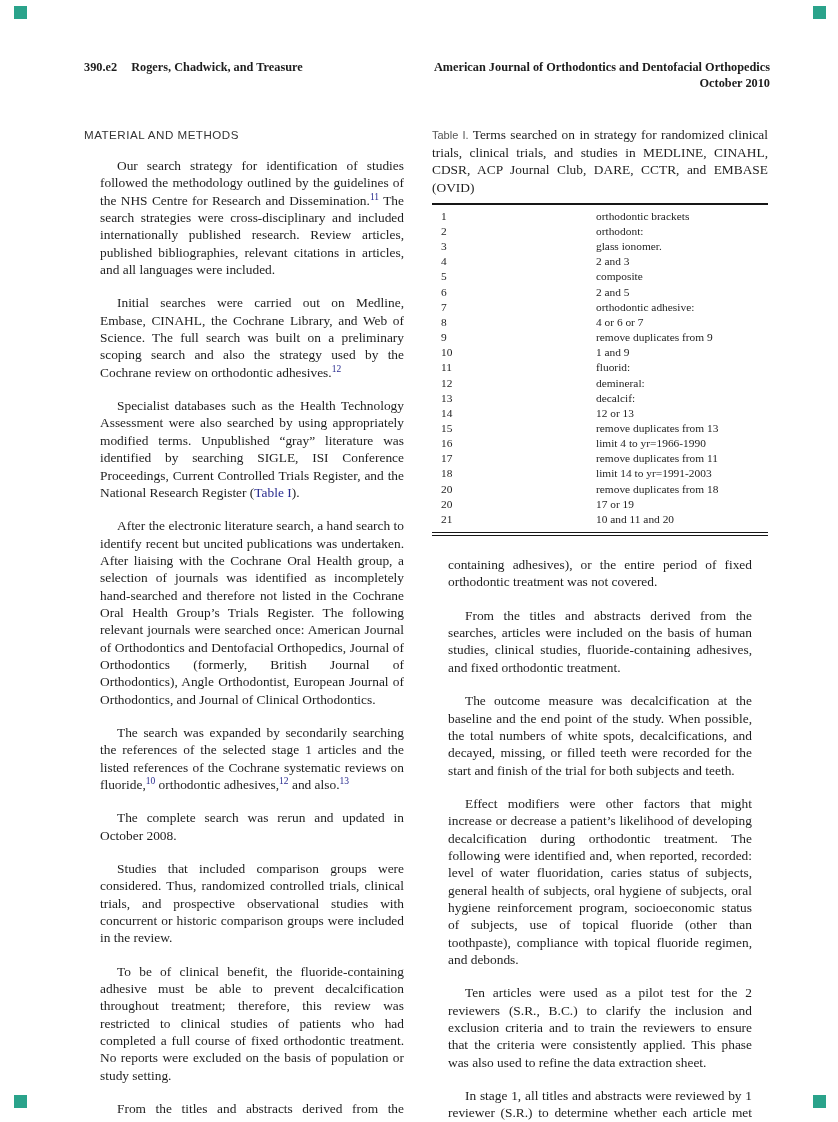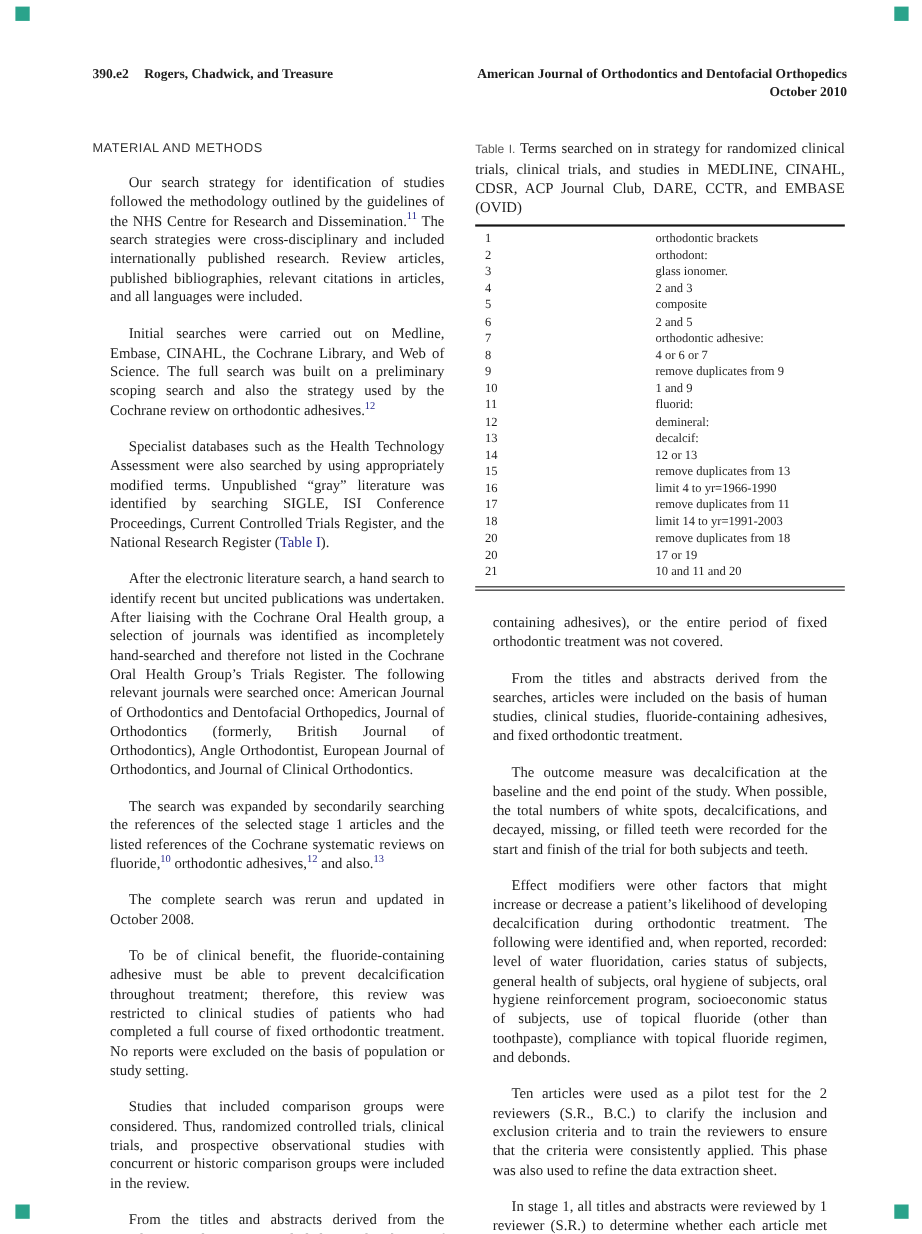--- a/index.html
+++ b/index.html
@@ -121,22 +121,22 @@
 
     <div class="col">
       <h2 class="section-heading">MATERIAL AND METHODS</h2>
       <div>
           <p class="body indent"><span>Our search strategy for identification of studies followed the methodology outlined by the guidelines of the NHS Centre for Research and Dissemination.</span><sup class="ref">11</sup><span> The search strategies were cross-disciplinary and included internationally published research. Review articles, published bibliographies, relevant citations in articles, and all languages were included.</span></p>
           <p class="body indent"><span>Initial searches were carried out on Medline, Embase, CINAHL, the Cochrane Library, and Web of Science. The full search was built on a preliminary scoping search and also the strategy used by the Cochrane review on orthodontic adhesives.</span><sup class="ref">12</sup></p>
           <p class="body indent"><span>Specialist databases such as the Health Technology Assessment were also searched by using appropriately modified terms. Unpublished “gray” literature was identified by searching SIGLE, ISI Conference Proceedings, Current Controlled Trials Register, and the National Research Register (</span><span class="link">Table I</span><span>).</span></p>
           <p class="body indent"><span>After the electronic literature search, a hand search to identify recent but uncited publications was undertaken. After liaising with the Cochrane Oral Health group, a selection of journals was identified as incompletely hand-searched and therefore not listed in the Cochrane Oral Health Group’s Trials Register. The following relevant journals were searched once: American Journal of Orthodontics and Dentofacial Orthopedics, Journal of Orthodontics (formerly, British Journal of Orthodontics), Angle Orthodontist, European Journal of Orthodontics, and Journal of Clinical Orthodontics.</span></p>
           <p class="body indent"><span>The search was expanded by secondarily searching the references of the selected stage 1 articles and the listed references of the Cochrane systematic reviews on fluoride,</span><sup class="ref">10</sup><span> orthodontic adhesives,</span><sup class="ref">12</sup><span> and also.</span><sup class="ref">13</sup></p>
           <p class="body indent"><span>The complete search was rerun and updated in October 2008.</span></p>
+          <p class="body indent"><span>Studies that included comparison groups were considered. Thus, randomized controlled trials, clinical trials, and prospective observational studies with concurrent or historic comparison groups were included in the review.</span></p>
           <p class="body indent"><span>To be of clinical benefit, the fluoride-containing adhesive must be able to prevent decalcification throughout treatment; therefore, this review was restricted to clinical studies of patients who had completed a full course of fixed orthodontic treatment. No reports were excluded on the basis of population or study setting.</span></p>
-          <p class="body indent"><span>Studies that included comparison groups were considered. Thus, randomized controlled trials, clinical trials, and prospective observational studies with concurrent or historic comparison groups were included in the review.</span></p>
           <p class="body indent"><span>From the titles and abstracts derived from the searches, articles were excluded on the basis of nonhuman subjects, laboratory based, nonrelevant (ie, not fixed orthodontic appliances or not using fluoride-</span></p>
         </div>
     </div>
 
     <div class="col">
       <div>
         <p class="tcaption">
           <span class="tlabel">Table I.</span>
           <span>Terms searched on in strategy for randomized clinical trials, clinical trials, and studies in MEDLINE, CINAHL, CDSR, ACP Journal Club, DARE, CCTR, and EMBASE (OVID)</span>
         </p>

